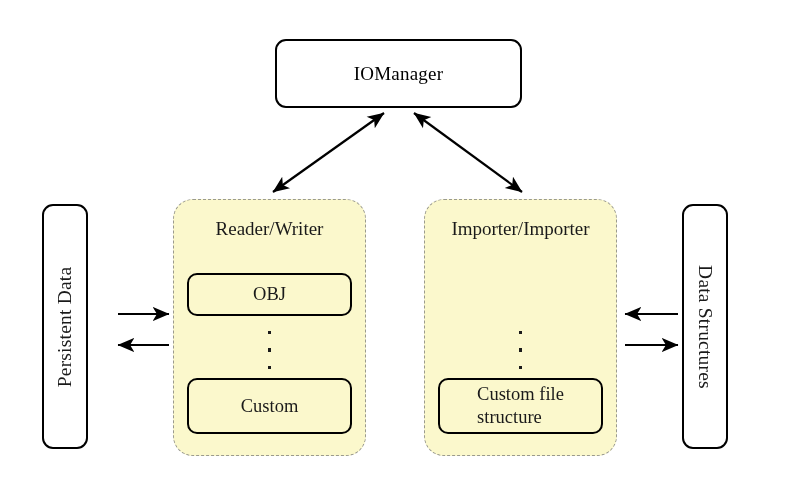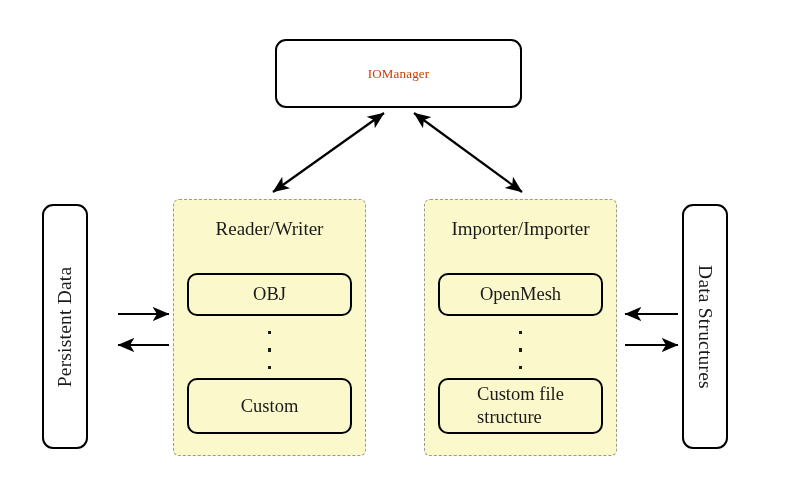--- a/index.html
+++ b/index.html
@@ -29,22 +29,22 @@
     position: absolute;
     box-sizing: border-box;
     border: 2.6px solid #000000;
     border-radius: 11px;
     background: #ffffff;
     display: flex;
     align-items: center;
     justify-content: center;
   }
   .node-box .label {
-    font-size: 13px;
-    color: #c2410c;
+    font-size: 19px;
+    color: #000000;
     letter-spacing: 0.2px;
     white-space: nowrap;
   }
 
   
   #io-manager {
     left: 275px;
     top: 39px;
     width: 247px;
     height: 69px;
@@ -85,21 +85,21 @@
   #data-structures .vlabel {
     transform: rotate(90deg);
   }
 
   
   .panel {
     position: absolute;
     box-sizing: border-box;
     background: #fbf8cc;
     border: 1.6px dashed #9a9a8e;
-    border-radius: 6px;
+    border-radius: 20px;
     top: 199px;
     height: 257px;
   }
   #panel-readerwriter { left: 173px; width: 193px; }
   #panel-importerexporter { left: 424px; width: 193px; }
 
   .panel-title {
     position: absolute;
     left: 0;
     right: 0;
@@ -214,23 +214,20 @@
     <div class="inner-box inner-bottom">
       <span class="ilabel">
         <span>Custom</span><br>
       </span>
     </div>
   </div>
 
   <div class="panel" id="panel-importerexporter">
     <div class="panel-title">Importer/Importer</div>
 
-    <div class="inner-box inner-top">
-      <span class="ilabel">OpenMesh</span>
-    </div>
 
     <div class="vdots">
       <span></span>
       <span></span>
       <span></span>
     </div>
 
     <div class="inner-box inner-bottom">
       <span class="ilabel">
         <span>Custom file</span><br>

